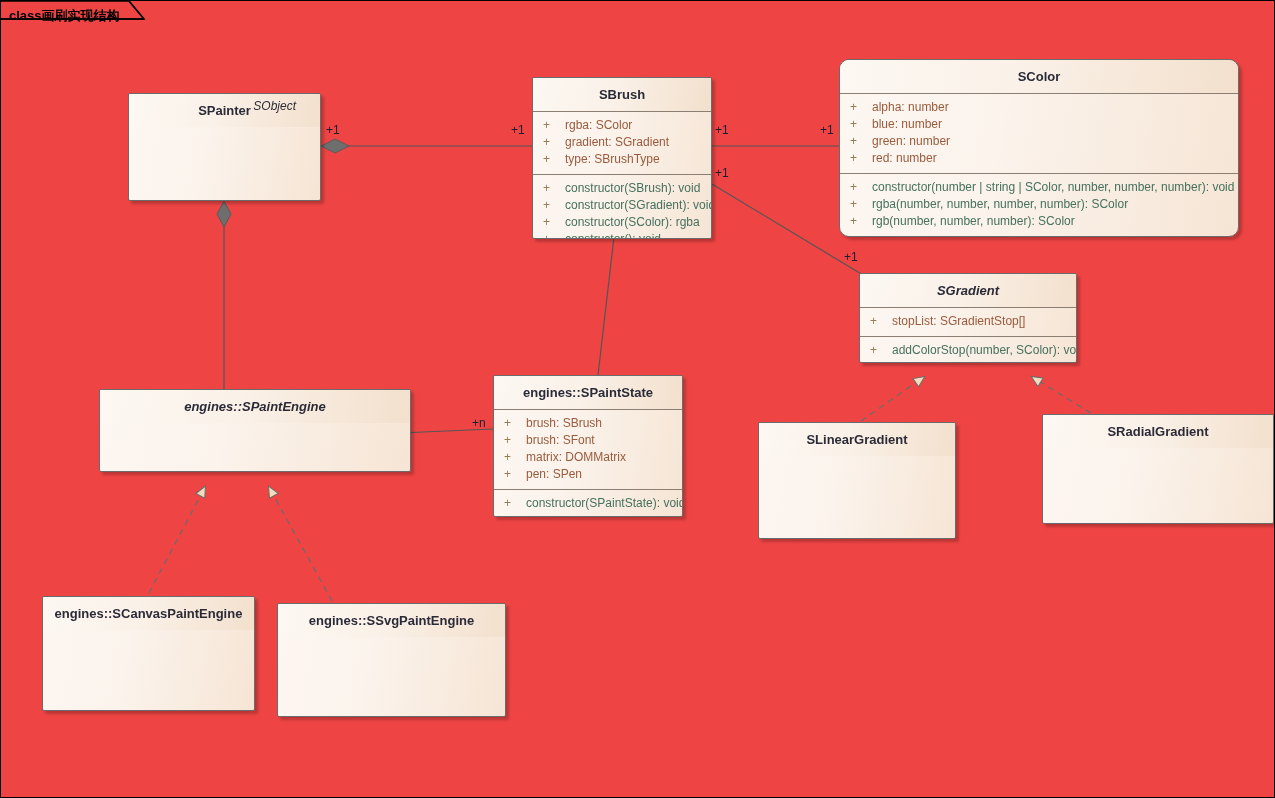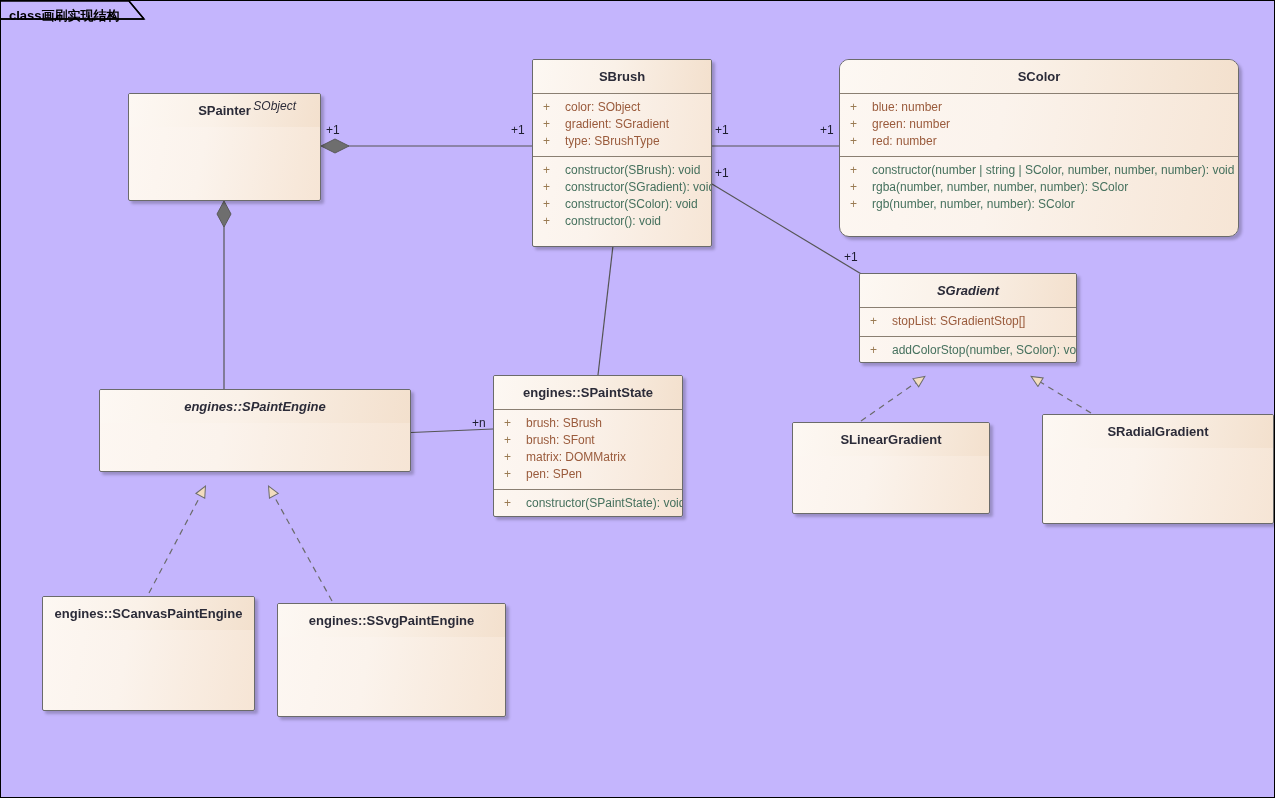--- a/index.html
+++ b/index.html
@@ -7,21 +7,21 @@
     padding: 0;
     background: #ffffff;
   }
   body {
     font-family: "Liberation Sans", "DejaVu Sans", sans-serif;
   }
   #canvas {
     position: relative;
     width: 1275px;
     height: 798px;
-    background: #c4b5fd;
+    background: #ef4444;
     box-sizing: border-box;
     border: 1px solid #000000;
     overflow: hidden;
     padding-left: 31px;
   }
   
   #frame-tab {
     position: absolute;
     left: 0px;
     top: 0px;
@@ -184,56 +184,59 @@
   <span class="mult" style="left:355px; top:411px;">+1</span>
   <span class="mult" style="left:471px; top:415px;">+n</span>
 
   <div class="cls" style="left:127px; top:92px; width:193px; height:108px;">
     <div class="title-band">
       <span class="stereo">SObject</span>
       <span>SPainter</span>
     </div>
   </div>
 
-  <div class="cls sectioned" style="left:531px; top:58px; width:180px; height:188px;">
+  <div class="cls sectioned" style="left:531px; top:76px; width:180px; height:162px;">
     <div class="title-band">
       <span>SBrush</span>
     </div>
     <div class="members">
       <span class="member attr">
-        <span class="vis">+</span><span class="mtext">color: SObject</span>
+        <span class="vis">+</span><span class="mtext">rgba: SColor</span>
       </span>
       <span class="member attr">
         <span class="vis">+</span><span class="mtext">gradient: SGradient</span>
       </span>
       <span class="member attr">
         <span class="vis">+</span><span class="mtext">type: SBrushType</span>
       </span>
     </div>
     <div class="members">
       <span class="member meth">
         <span class="vis">+</span><span class="mtext">constructor(SBrush): void</span>
       </span>
       <span class="member meth">
         <span class="vis">+</span><span class="mtext">constructor(SGradient): void</span>
       </span>
       <span class="member meth">
-        <span class="vis">+</span><span class="mtext">constructor(SColor): void</span>
+        <span class="vis">+</span><span class="mtext">constructor(SColor): rgba</span>
       </span>
       <span class="member meth">
         <span class="vis">+</span><span class="mtext">constructor(): void</span>
       </span>
     </div>
   </div>
 
   <div class="cls sectioned" style="left:838px; top:58px; width:400px; height:178px;border-radius:10px;">
     <div class="title-band">
       <span>SColor</span>
     </div>
     <div class="members">
+      <span class="member attr">
+        <span class="vis">+</span><span class="mtext">alpha: number</span>
+      </span>
       <span class="member attr">
         <span class="vis">+</span><span class="mtext">blue: number</span>
       </span>
       <span class="member attr">
         <span class="vis">+</span><span class="mtext">green: number</span>
       </span>
       <span class="member attr">
         <span class="vis">+</span><span class="mtext">red: number</span>
       </span>
     </div>
@@ -302,21 +305,21 @@
       <span>engines::SCanvasPaintEngine</span>
     </div>
   </div>
 
   <div class="cls" style="left:276px; top:602px; width:229px; height:114px;">
     <div class="title-band">
       <span>engines::SSvgPaintEngine</span>
     </div>
   </div>
 
-  <div class="cls" style="left:791px; top:421px; width:198px; height:92px;">
+  <div class="cls" style="left:757px; top:421px; width:198px; height:117px;">
     <div class="title-band">
       <span>SLinearGradient</span>
     </div>
   </div>
 
   <div class="cls" style="left:1041px; top:413px; width:232px; height:110px;">
     <div class="title-band">
       <span>SRadialGradient</span>
     </div>
   </div>

